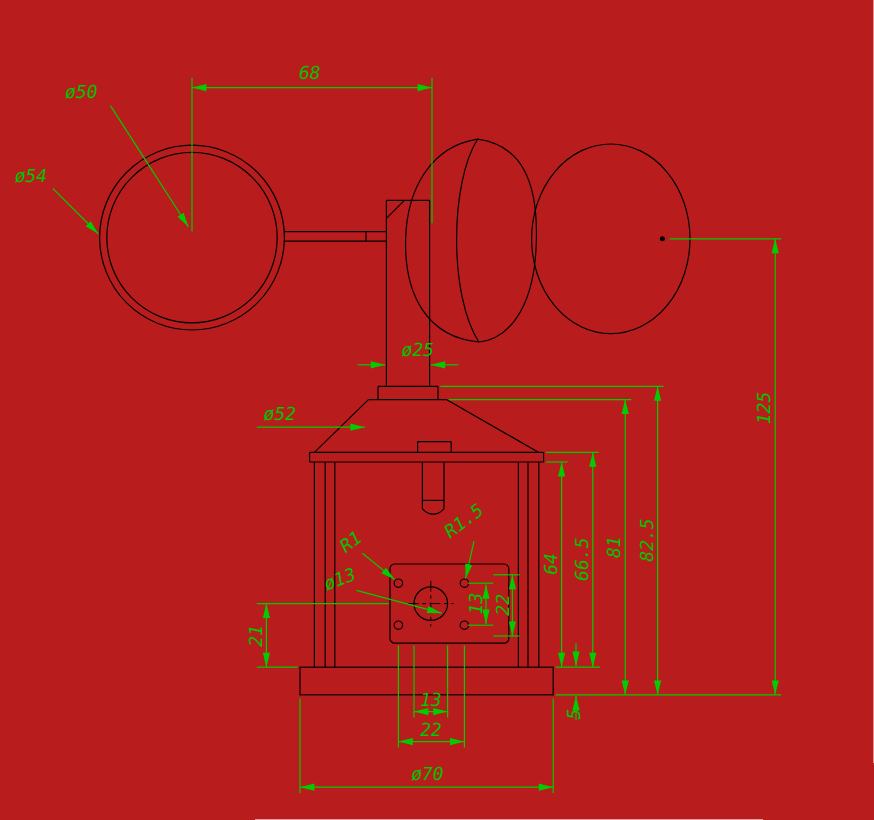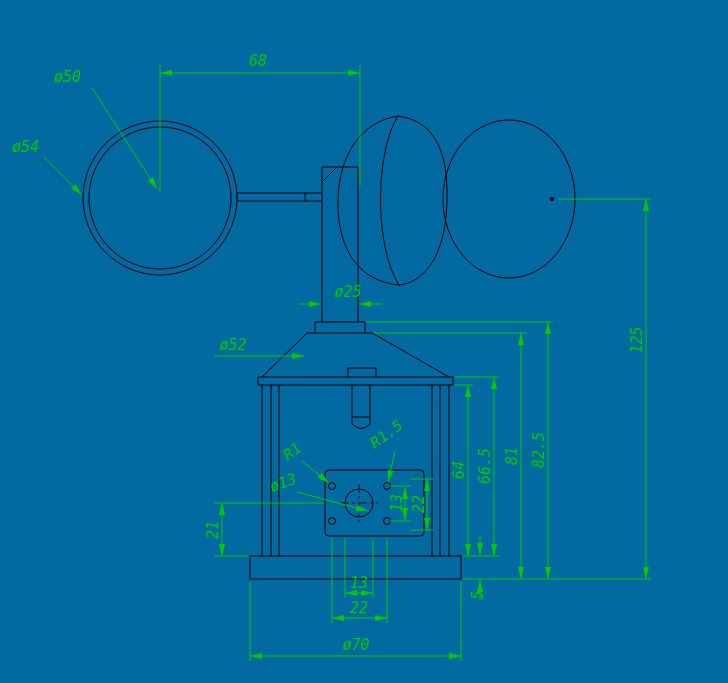--- a/index.html
+++ b/index.html
@@ -4,21 +4,21 @@
 <style>
   html, body {
     margin: 0;
     padding: 0;
     background: #ffffff;
   }
   .canvas {
     position: relative;
     width: 728px;
     height: 683px;
-    background: #0369a1;
+    background: #b91c1c;
     overflow: hidden;
     text-align: center;
   }
   svg text {
     font-family: "DejaVu Sans Mono", "Liberation Mono", monospace;
     font-style: italic;
     font-size: 15px;
     fill: #00cc00;
     stroke: none;
   }

